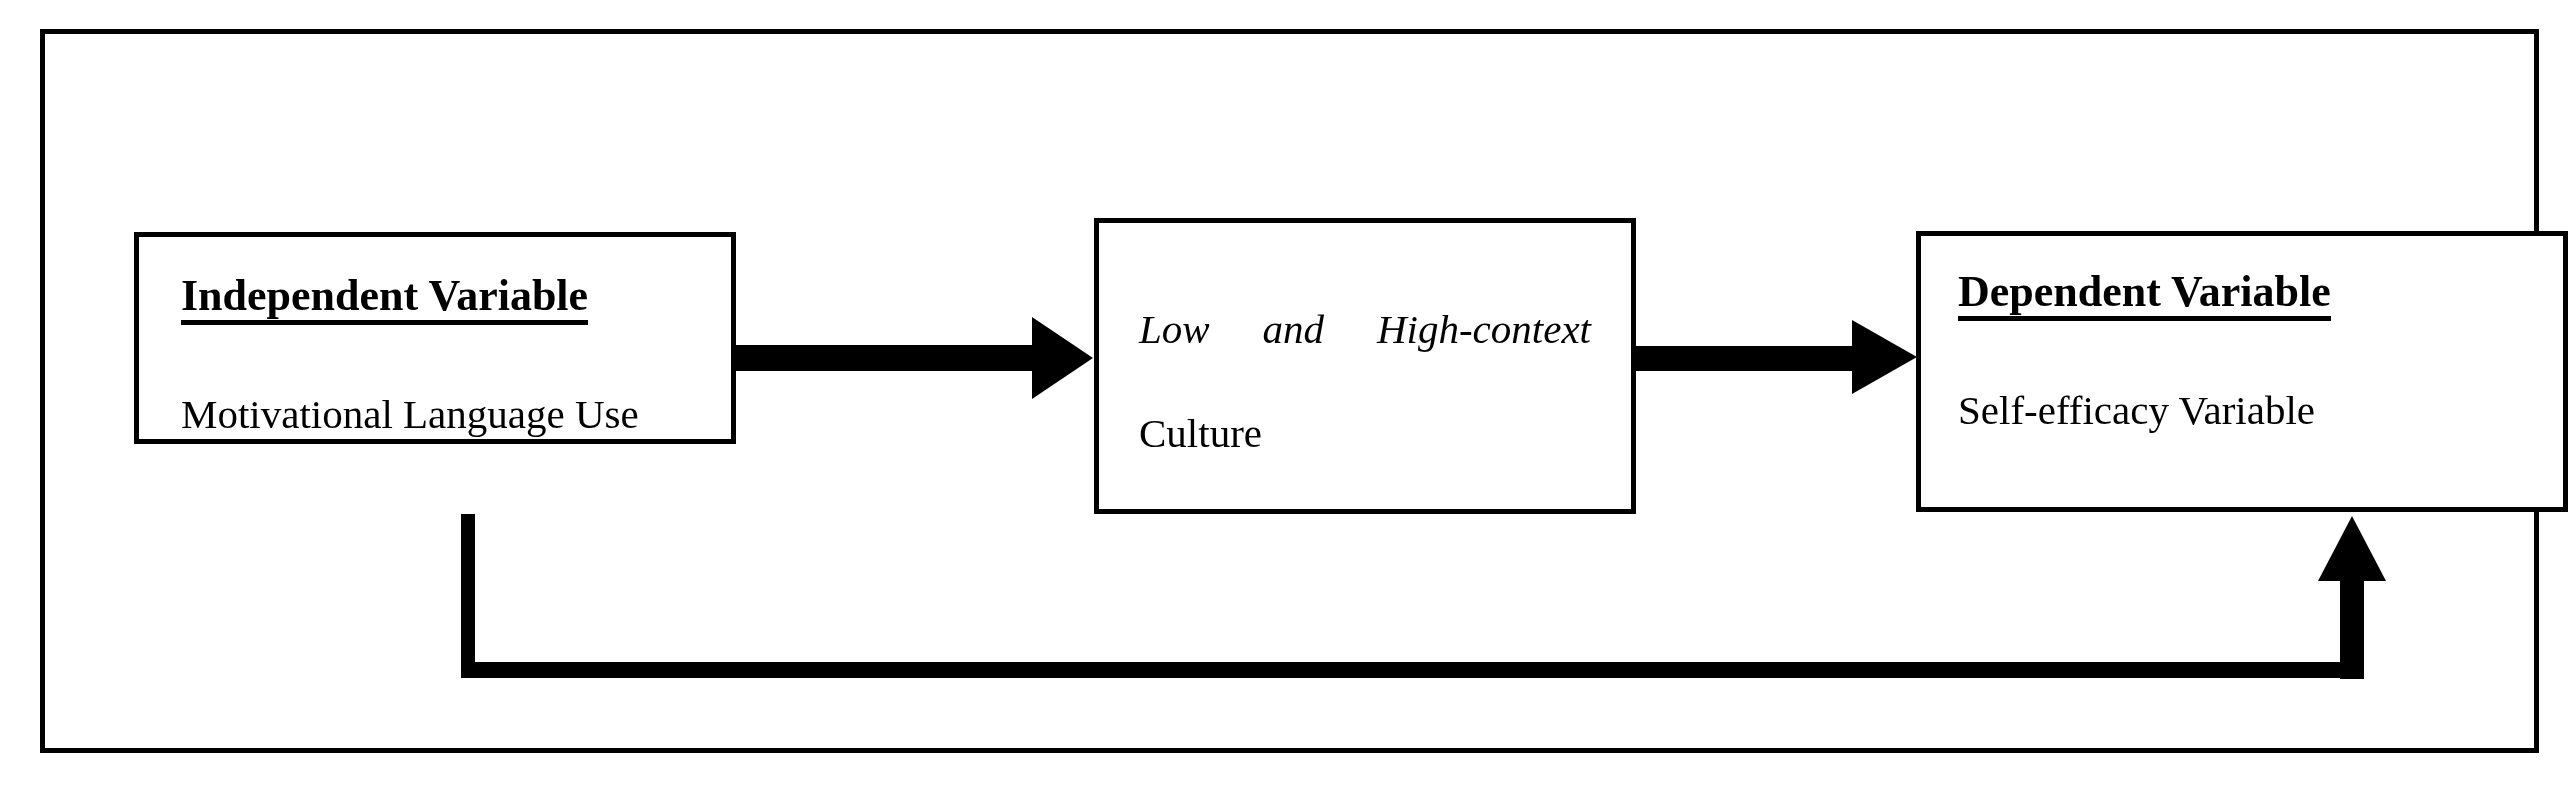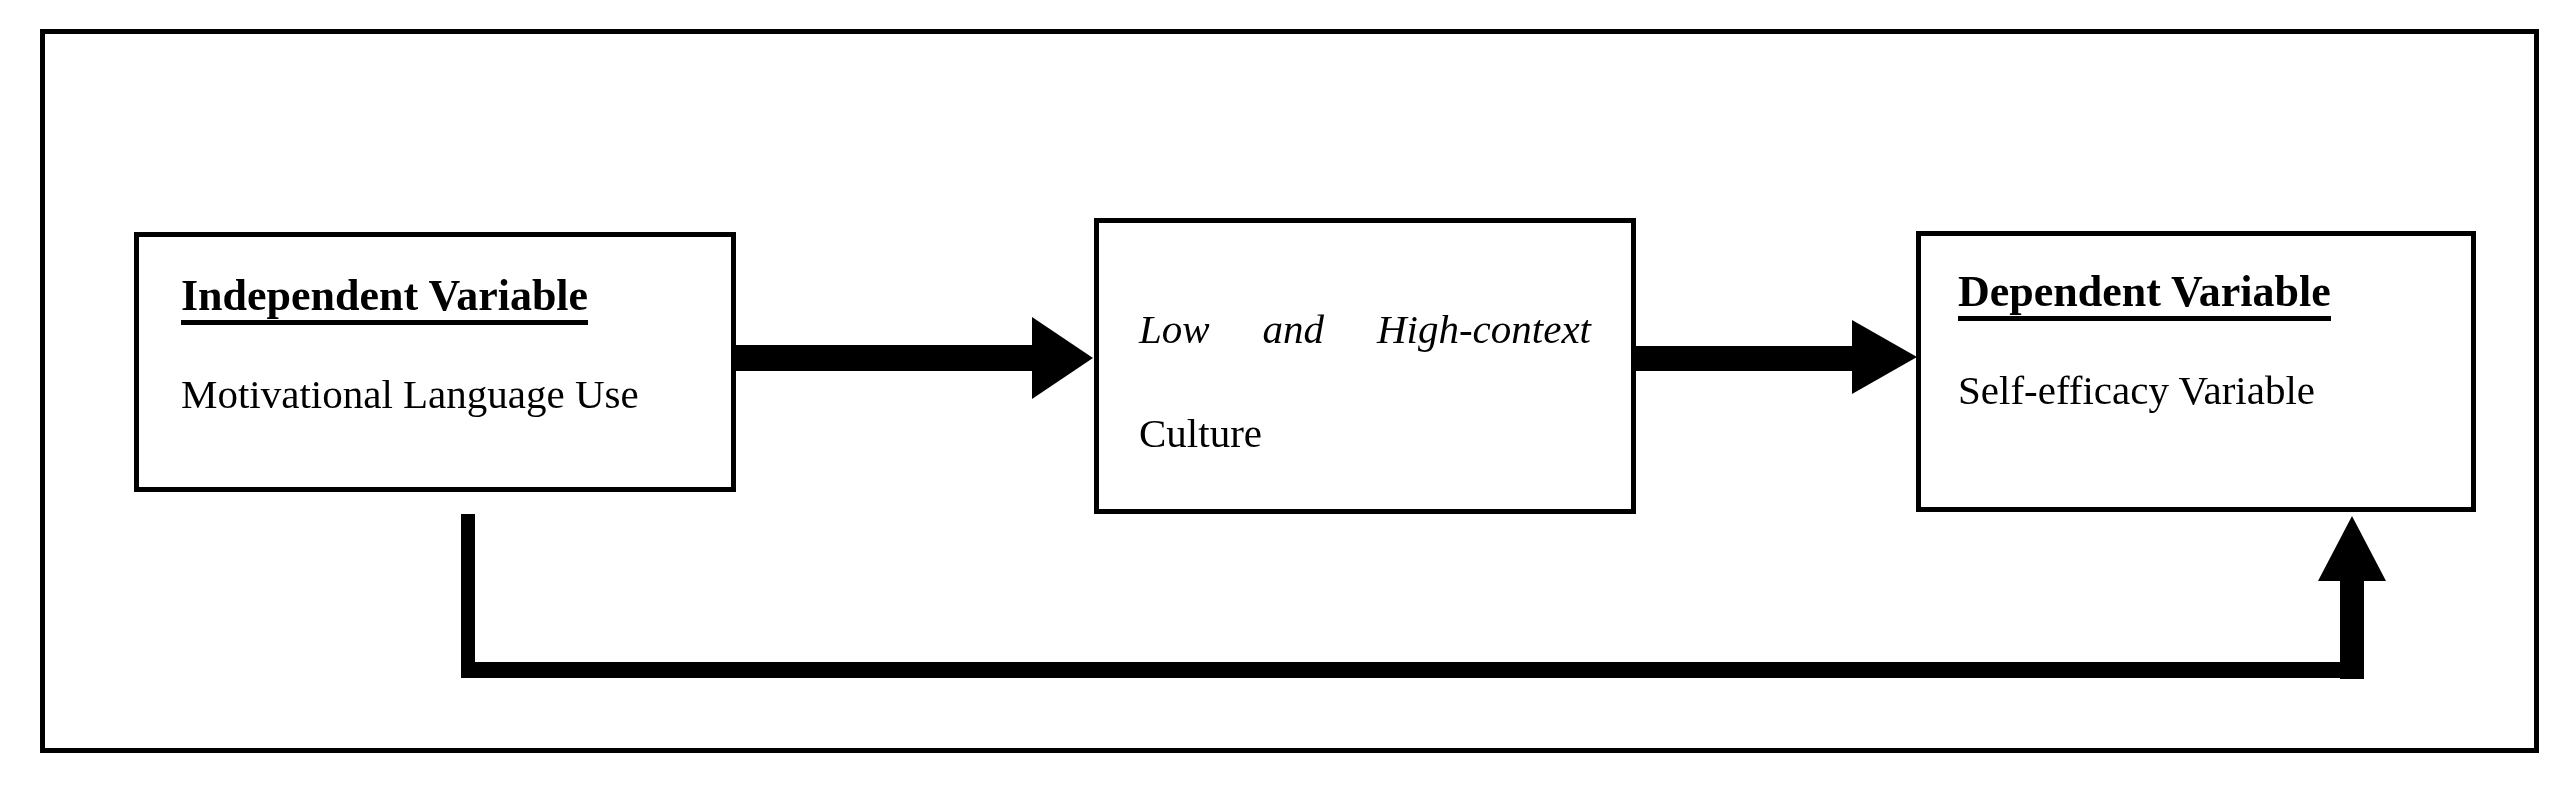--- a/index.html
+++ b/index.html
@@ -25,38 +25,38 @@
     border: 5.5px solid #000000;
     box-sizing: border-box;
     background: #ffffff;
   }
   .vbox {
     position: absolute;
     border: 5.5px solid #000000;
     box-sizing: border-box;
     background: #ffffff;
   }
-  #box-independent { left: 134px;  top: 232px; width: 602px; height: 260px; padding: 37px 35px 0 42px; }
+  #box-independent { left: 134px;  top: 232px; width: 602px; height: 212px; padding: 37px 35px 0 42px; }
   #box-mediating   { left: 1094px; top: 218px; width: 542px; height: 296px; padding: 37px 40px 0 40px; }
-  #box-dependent   { left: 1916px; top: 231px; width: 560px; height: 281px; padding: 34px 35px 0 37px; }
+  #box-dependent   { left: 1916px; top: 231px; width: 652px; height: 281px; padding: 34px 35px 0 37px; }
   .box-title {
     font-size: 44px;
     font-weight: bold;
     line-height: 1;
     white-space: nowrap;
   }
   .box-title .u {
     display: inline-block;
     border-bottom: 5.5px solid #000000;
     padding-bottom: 2px;
   }
   .box-body {
     font-size: 41px;
     line-height: 1;
-    margin-top: 49px;
+    margin-top: 69px;
     white-space: nowrap;
   }
   .justified-row {
     display: flex;
     justify-content: space-between;
     font-size: 41px;
     line-height: 1;
     margin-top: 49px;
     font-style: italic;
   }

